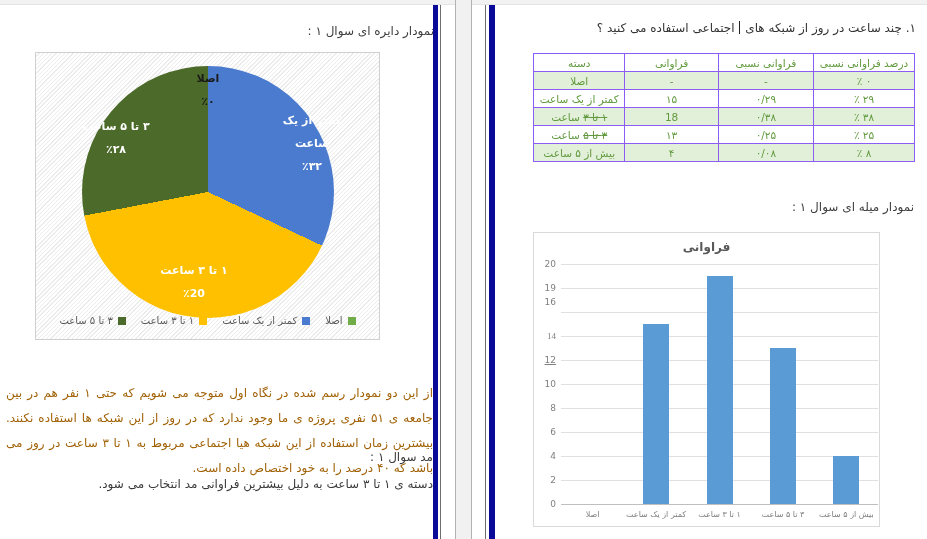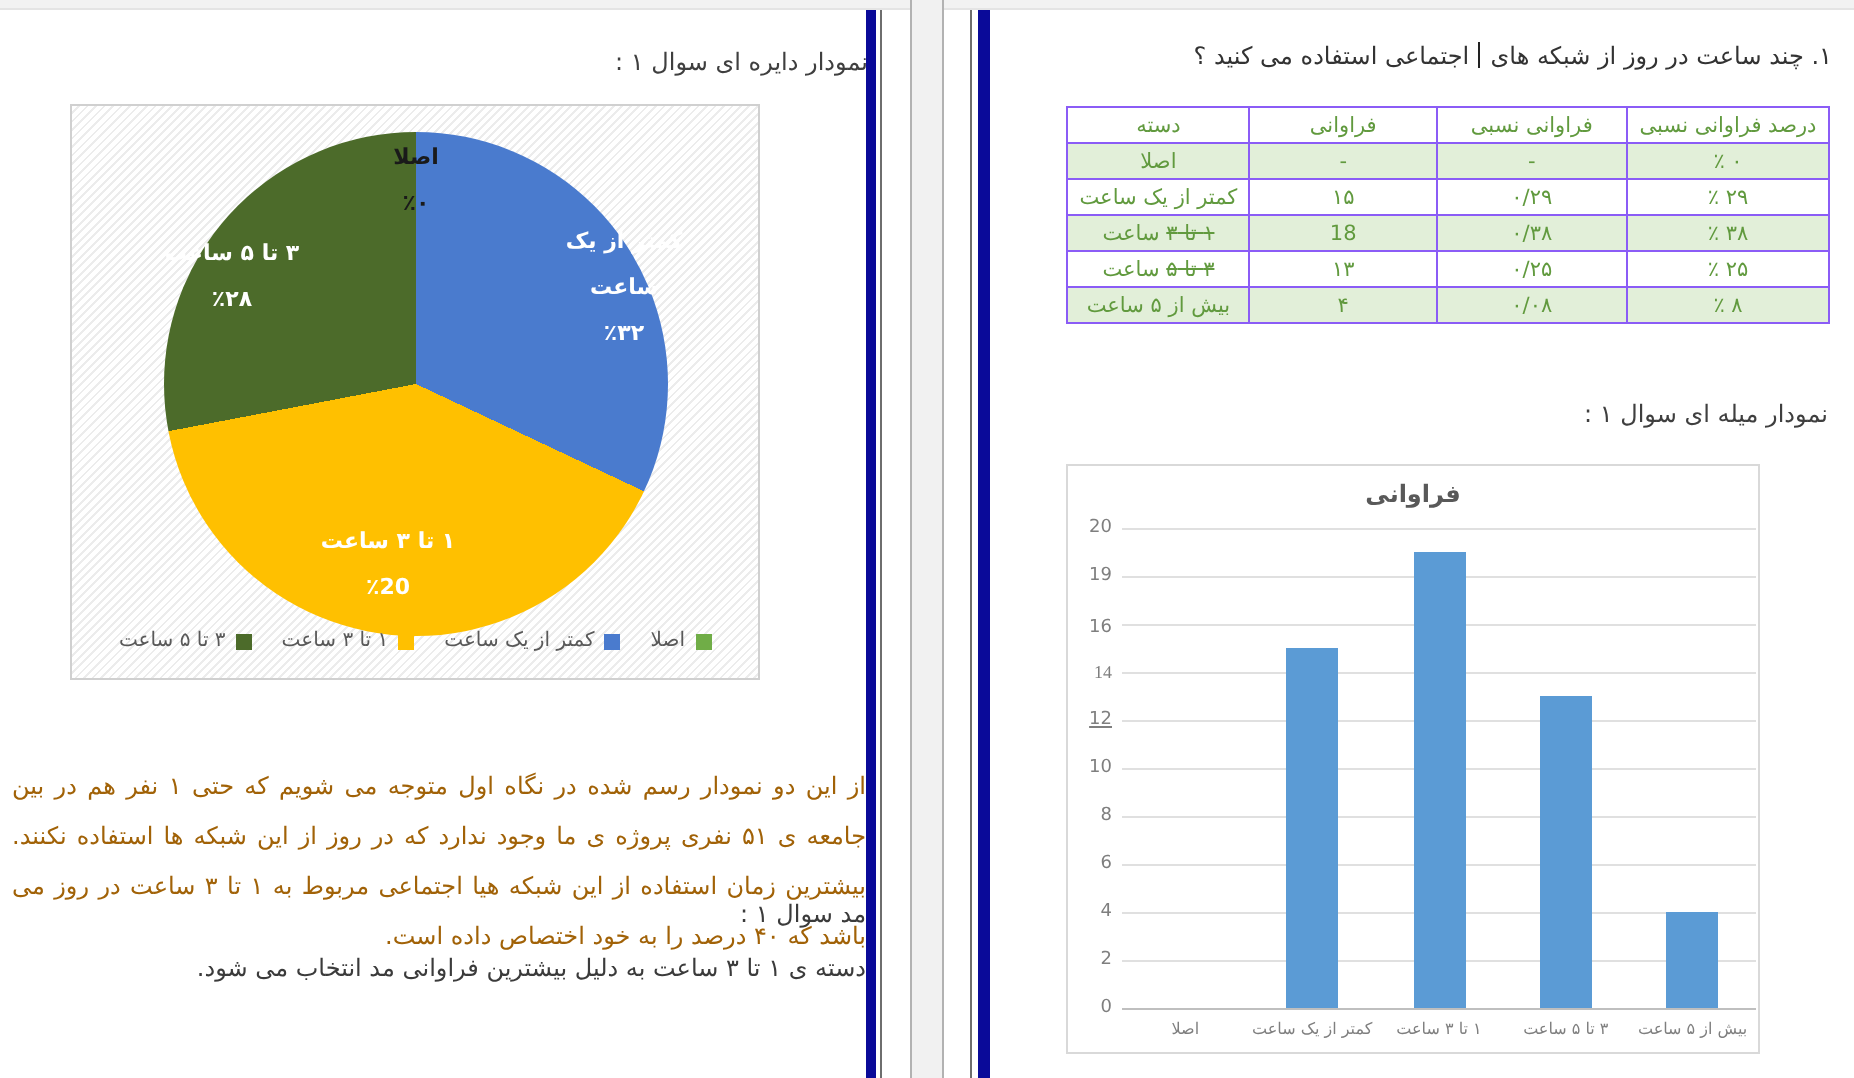--- a/index.html
+++ b/index.html
@@ -192,21 +192,21 @@
       <div class="ytick" style="left: 0px; top: 194px;">6</div>
       <div class="gridline" style="left: 27px; top: 175px; width: 317px;"></div>
       <div class="ytick" style="left: 0px; top: 170px;">8</div>
       <div class="gridline" style="left: 27px; top: 151px; width: 317px;"></div>
       <div class="ytick" style="left: 0px; top: 146px;">10</div>
       <div class="gridline" style="left: 27px; top: 127px; width: 317px;"></div>
       <div class="ytick" style="left: 0px; top: 122px; text-decoration: underline;">12</div>
       <div class="gridline" style="left: 27px; top: 103px; width: 317px;"></div>
       <div class="ytick" style="left: 0px; top: 98px; font-family: Liberation Serif, serif;">14</div>
       <div class="gridline" style="left: 27px; top: 79px; width: 317px;"></div>
-      <div class="ytick" style="left: 0px; top: 76px;">16</div>
+      <div class="ytick" style="left: 0px; top: 64px;">16</div>
       <div class="gridline" style="left: 27px; top: 55px; width: 317px;"></div>
       <div class="ytick" style="left: 0px; top: 50px;">19</div>
       <div class="gridline" style="left: 27px; top: 31px; width: 317px;"></div>
       <div class="ytick" style="left: 0px; top: 26px;">20</div>
       <div class="xlabel" style="left: 23.7px; top: 277px; width: 70px;">اصلا</div>
       <div class="bar" style="left: 109.1px; top: 91px; width: 26px; height: 180px; background: rgb(91, 155, 213);"></div>
       <div class="xlabel" style="left: 87.1px; top: 277px; width: 70px;">کمتر از یک ساعت</div>
       <div class="bar" style="left: 172.5px; top: 43px; width: 26px; height: 228px; background: rgb(91, 155, 213);"></div>
       <div class="xlabel" style="left: 150.5px; top: 277px; width: 70px;">۱ تا ۳ ساعت</div>
       <div class="bar" style="left: 235.9px; top: 115px; width: 26px; height: 156px; background: rgb(91, 155, 213);"></div>

